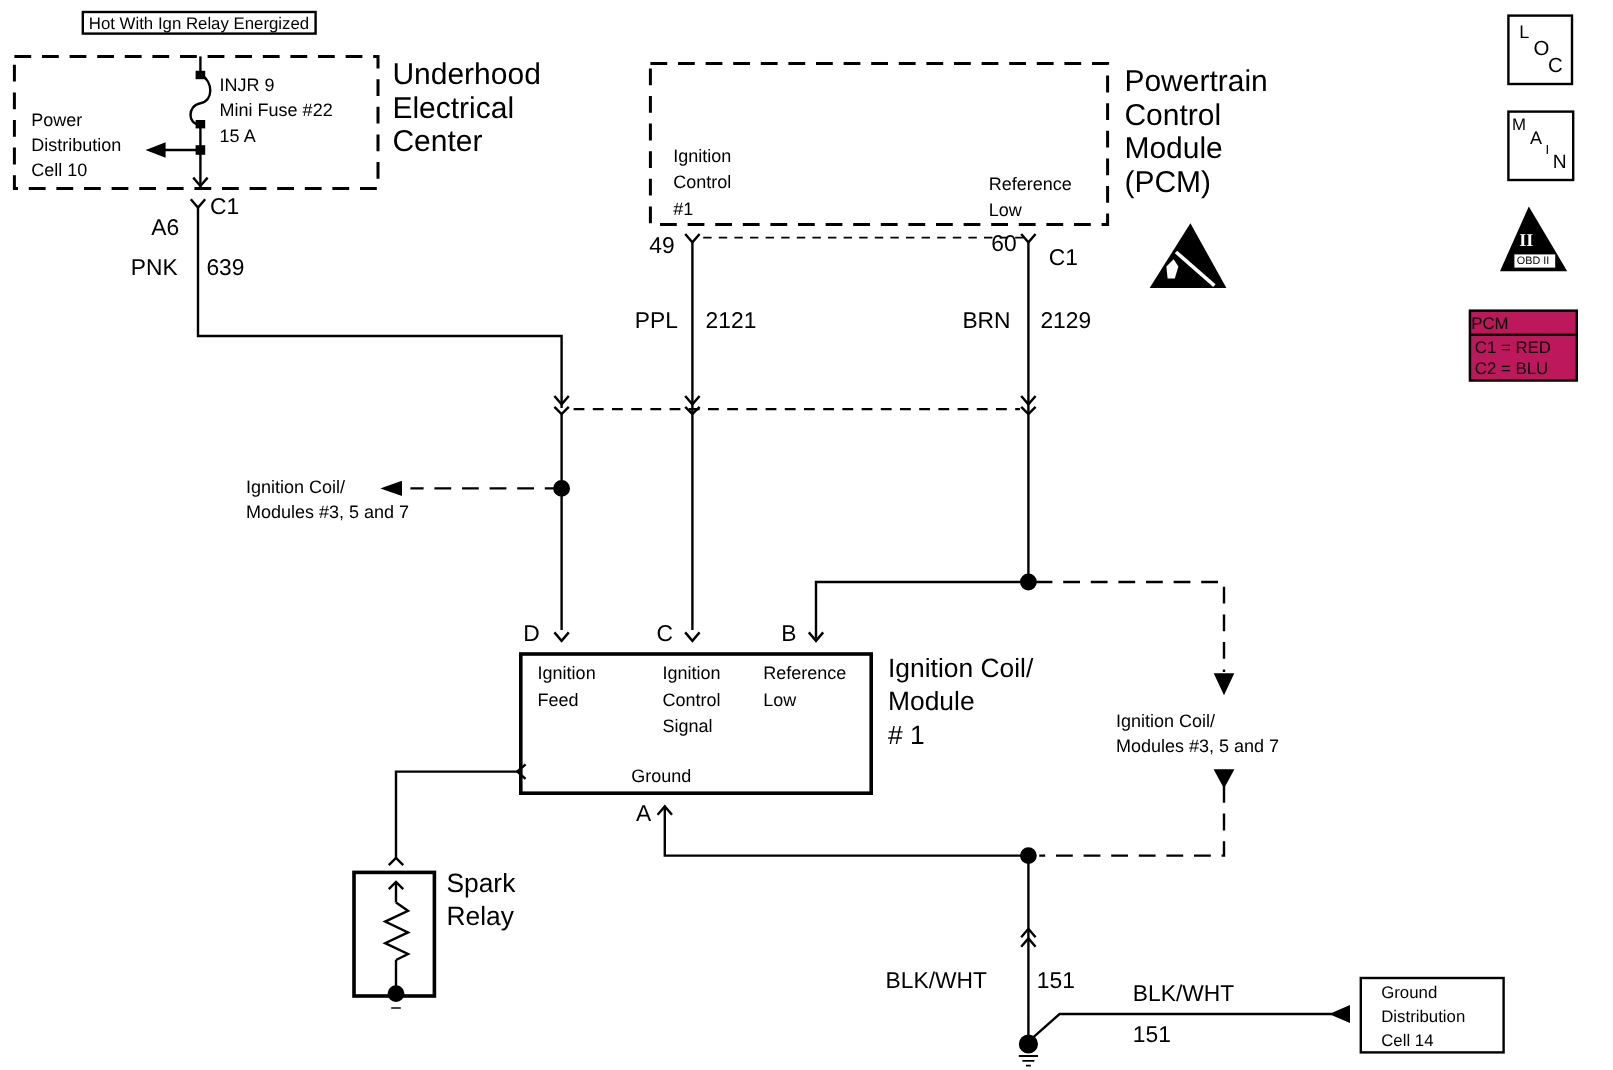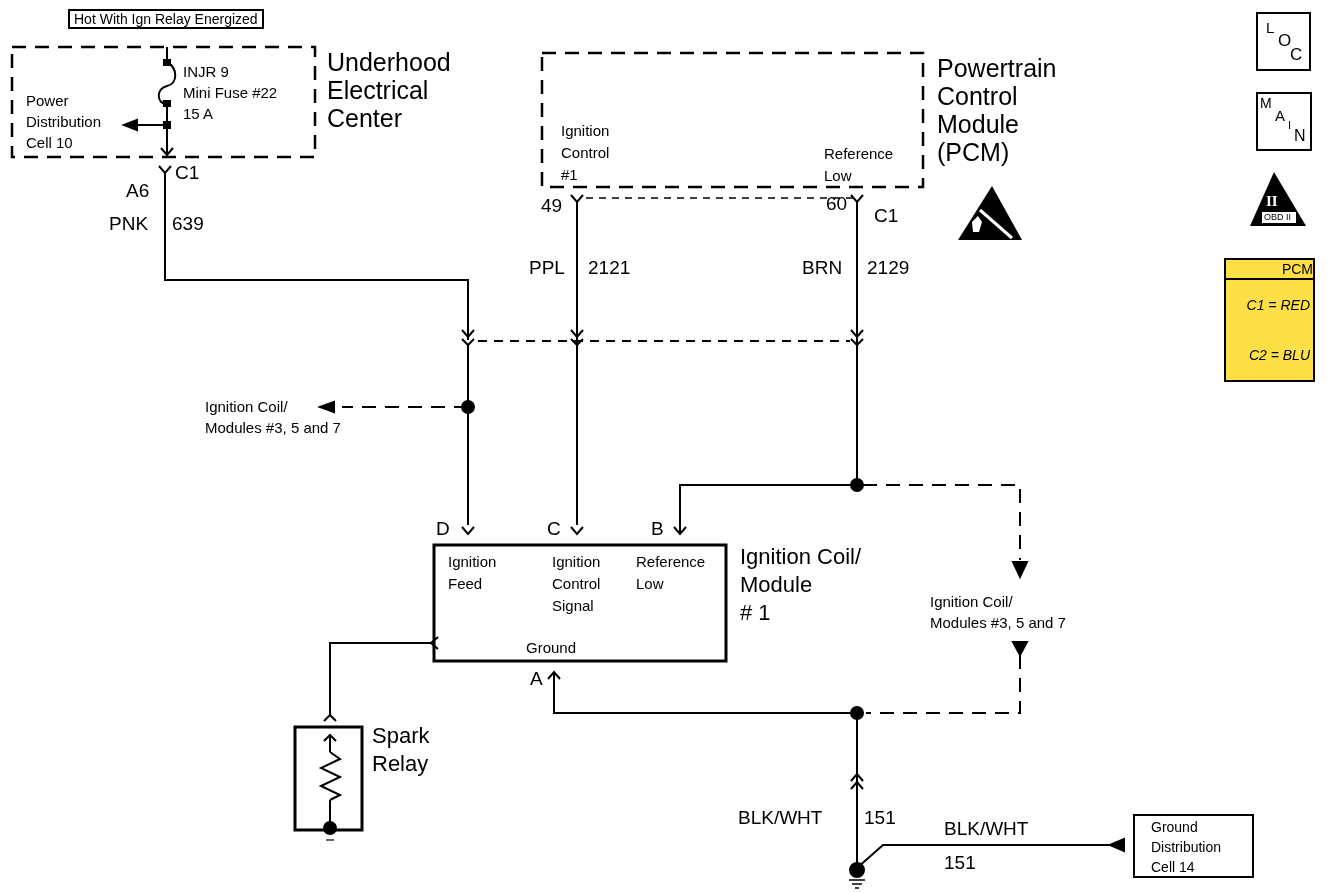--- a/index.html
+++ b/index.html
@@ -5,23 +5,23 @@
   html, body { margin:0; padding:0; background:#ffffff; }
   body { width:1344px; height:892px; position:relative; overflow:hidden; font-family:"Liberation Sans", sans-serif; color:#000; }
   svg#diagram { position:absolute; left:0; top:0; }
   .t { position:absolute; white-space:nowrap; line-height:1.0; color:#000; font-family:"Liberation Sans", sans-serif; }
   .sm { font-size:15px; line-height:22px; }
   .md { font-size:19px; }
   .lg { font-size:25px; line-height:28px; }
   .xl { font-size:22px; line-height:28px; }
   .boxed { border:2px solid #000; padding:1px 4px; font-size:14px; }
   .icon-box { position:absolute; border:2.5px solid #000; background:#fff; }
-  .pcm-table { position:absolute; border:2px solid #000; font-size:14px; text-align:right; background:#fde047; }
+  .pcm-table { position:absolute; border:2px solid #000; font-size:14px; text-align:left; background:#be185d; }
   .pcm-table .hd { border-bottom:2px solid #000; padding:1px 0; }
-  .pcm-table .row { padding:16px 3px; line-height:18px;font-style:italic; }
+  .pcm-table .row { padding:0 3px; line-height:18px; }
 </style>
 </head>
 <body>
 
 <svg id="diagram" width="1344" height="892" viewBox="0 0 1344 892" xmlns="http://www.w3.org/2000/svg">
   <g fill="none" stroke="#000" stroke-width="2">
 
     <rect x="12" y="47" width="303" height="110" stroke-dasharray="14,9" stroke-width="2.5"></rect>
 
     <g>

